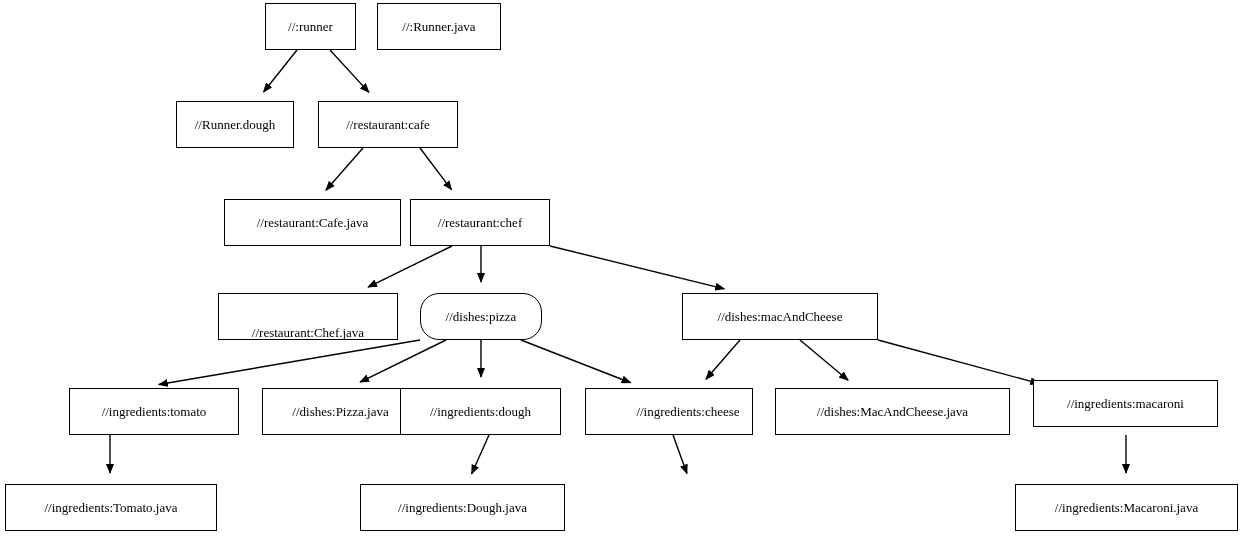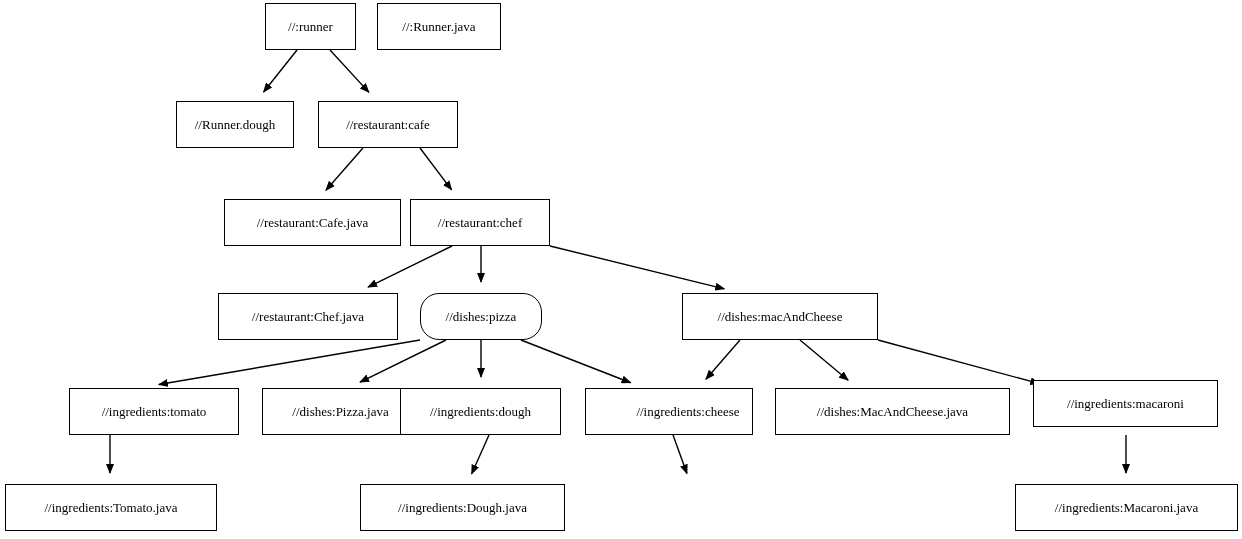--- a/index.html
+++ b/index.html
@@ -96,21 +96,21 @@
       </div>
       <div class="graph-node" style="left: 318px; top: 101px; width: 140px; height: 47px; background: rgb(255, 255, 255); border-color: rgb(0, 0, 0); text-align: center;">
         <span class="node-label">//restaurant:cafe</span>
       </div>
       <div class="graph-node" style="left: 208px; top: 199px; width: 177px; height: 47px; background: rgb(255, 255, 255); border-color: rgb(0, 0, 0); margin-left: 16px;">
         <span class="node-label">//restaurant:Cafe.java</span>
       </div>
       <div class="graph-node" style="left: 410px; top: 199px; width: 140px; height: 47px; background: rgb(255, 255, 255); border-color: rgb(0, 0, 0);">
         <span class="node-label">//restaurant:chef</span>
       </div>
-      <div class="graph-node" style="left: 218px; top: 293px; width: 180px; height: 47px; background: rgb(255, 255, 255); border-color: rgb(0, 0, 0);">
+      <div class="graph-node" style="left: 218px; top: 293px; width: 180px; height: 47px; background: rgb(255, 255, 255); border-color: rgb(0, 0, 0); align-items: flex-end;">
         <span class="node-label">//restaurant:Chef.java</span>
       </div>
       <div class="graph-node" style="left: 420px; top: 293px; width: 122px; height: 47px; background: rgb(255, 255, 255); border-color: rgb(0, 0, 0); border-radius: 19px;">
         <span class="node-label">//dishes:pizza</span>
       </div>
       <div class="graph-node" style="left: 682px; top: 293px; width: 196px; height: 47px; background: rgb(255, 255, 255); border-color: rgb(0, 0, 0);">
         <span class="node-label">//dishes:macAndCheese</span>
       </div>
       <div class="graph-node" style="left: 25px; top: 388px; width: 170px; height: 47px; background: rgb(255, 255, 255); border-color: rgb(0, 0, 0); margin-left: 44px;">
         <span class="node-label">//ingredients:tomato</span>

